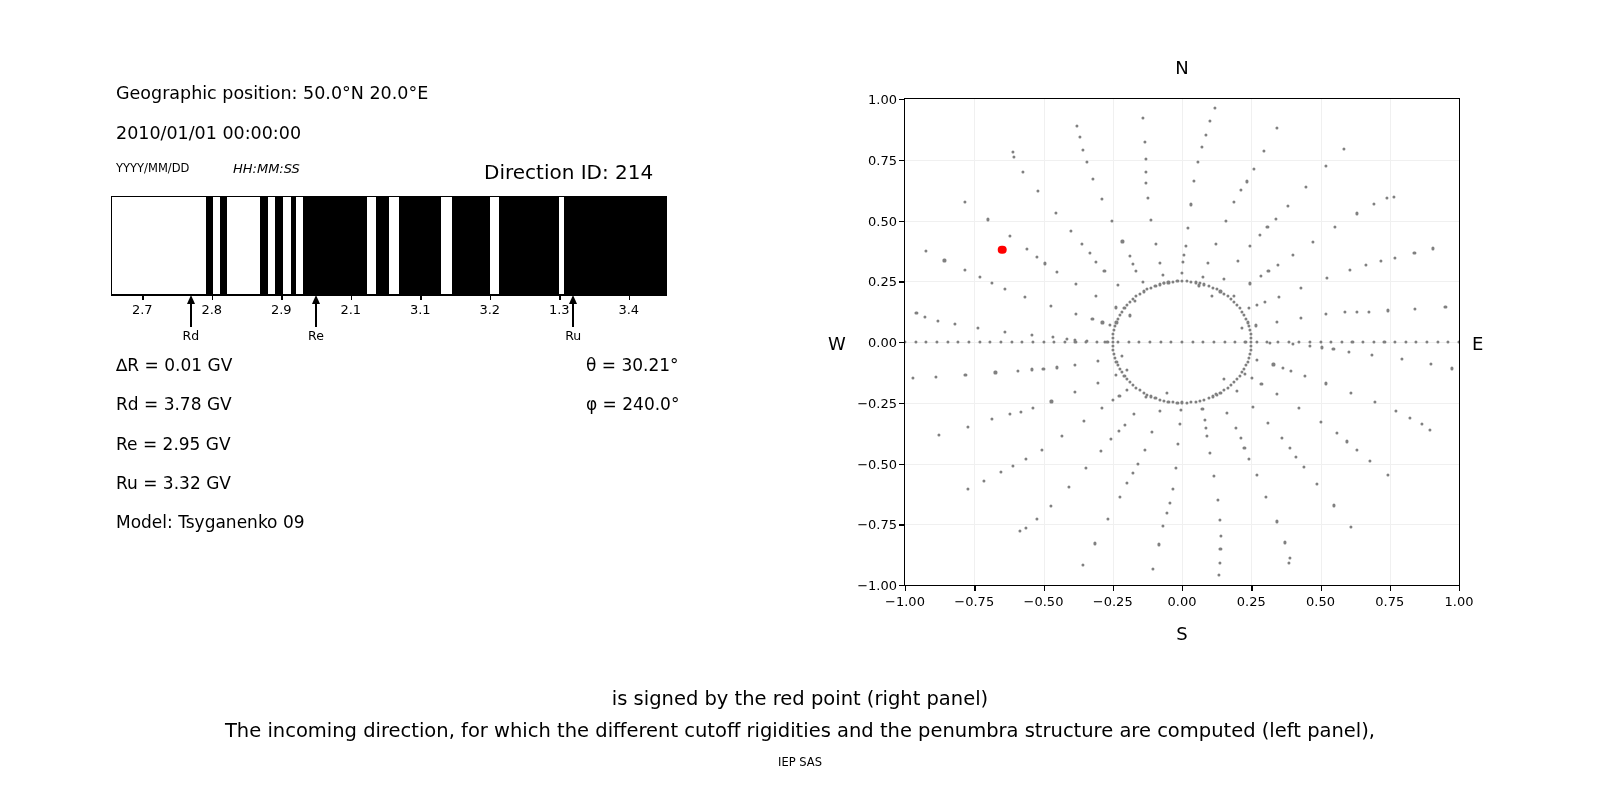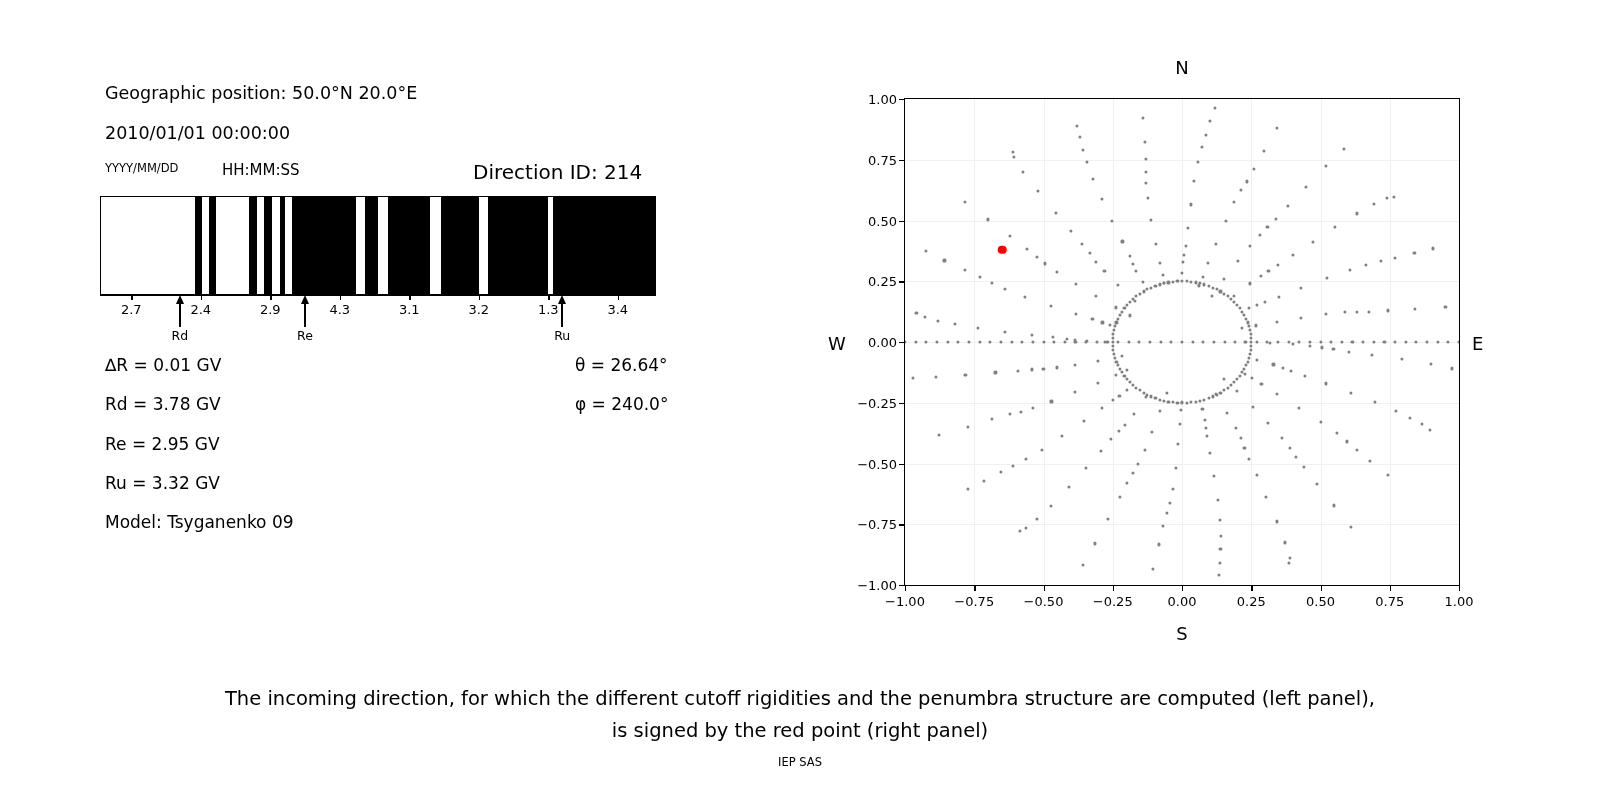--- a/index.html
+++ b/index.html
@@ -13,29 +13,29 @@
     height: 800px;
     position: relative;
     overflow: hidden;
     font-family: "DejaVu Sans", "Liberation Sans", sans-serif;
     color: #000000;
   }
 
   
   #left-panel {
     position: absolute;
-    left: 4px; top: 0;
+    left: 15px; top: 0;
     width: 760px; height: 620px;
   }
   .txt { position: absolute; white-space: pre; color: #000; }
 
   #geo-position { left: 101px; top: 83px;  font-size: 17.5px; }
   #datetime     { left: 101px; top: 123px; font-size: 17.5px; }
   #fmt-date     { left: 101px; top: 161px; font-size: 11.5px; }
-  #fmt-time     { left: 218px; top: 161px; font-size: 15px; }
+  #fmt-time     { left: 218px; top: 161px; font-size: 13px; font-style: italic; }
   #direction-id { left: 469px; top: 160px; font-size: 20px; }
 
   
   #penumbra-wrap {
     position: absolute;
     left: 96px; top: 196px;
     width: 556px; height: 99px;
     border: 1.1px solid #000;
     box-sizing: border-box;
     background: #ffffff;
@@ -236,25 +236,25 @@
         <div class="band" style="left: 452.445px; width: 103.555px;"></div>
       </div>
   </div>
 
   <div id="rigidity-axis">
     <div id="axis-line"></div>
     <div id="rigidity-ticks">
         <div class="xtick" style="left: 31.275px;"></div>
         <div class="xticklabel" style="left: 31.275px;">2.7</div>
         <div class="xtick" style="left: 100.775px;"></div>
-        <div class="xticklabel" style="left: 100.775px;">2.4</div>
+        <div class="xticklabel" style="left: 100.775px;">2.8</div>
         <div class="xtick" style="left: 170.275px;"></div>
         <div class="xticklabel" style="left: 170.275px;">2.9</div>
         <div class="xtick" style="left: 239.775px;"></div>
-        <div class="xticklabel" style="left: 239.775px;">4.3</div>
+        <div class="xticklabel" style="left: 239.775px;">2.1</div>
         <div class="xtick" style="left: 309.275px;"></div>
         <div class="xticklabel" style="left: 309.275px;">3.1</div>
         <div class="xtick" style="left: 378.775px;"></div>
         <div class="xticklabel" style="left: 378.775px;">3.2</div>
         <div class="xtick" style="left: 448.275px;"></div>
         <div class="xticklabel" style="left: 448.275px;">1.3</div>
         <div class="xtick" style="left: 517.775px;"></div>
         <div class="xticklabel" style="left: 517.775px;">3.4</div>
       </div>
     <div id="rigidity-markers">
@@ -274,21 +274,21 @@
           <div class="mlabel">Ru</div>
         </div>
       </div>
   </div>
 
   <div class="readout" id="val-dr">∆R = 0.01 GV</div>
   <div class="readout" id="val-rd">Rd = 3.78 GV</div>
   <div class="readout" id="val-re">Re = 2.95 GV</div>
   <div class="readout" id="val-ru">Ru = 3.32 GV</div>
   <div class="readout" id="val-model">Model: Tsyganenko 09</div>
-  <div class="readout" id="val-theta">θ = 26.64°</div>
+  <div class="readout" id="val-theta">θ = 30.21°</div>
   <div class="readout" id="val-phi">φ = 240.0°</div>
 </div>
 
 <div id="right-panel">
 
   <div id="compass-n">N</div>
   <div id="compass-s">S</div>
   <div id="compass-w">W</div>
   <div id="compass-e">E</div>
 
@@ -775,16 +775,16 @@
       <div class="xtick2" style="left: 416.5px;"></div>
       <div class="xticklabel2" style="left: 416.5px;">0.50</div>
       <div class="xtick2" style="left: 485.75px;"></div>
       <div class="xticklabel2" style="left: 485.75px;">0.75</div>
       <div class="xtick2" style="left: 555px;"></div>
       <div class="xticklabel2" style="left: 555px;">1.00</div>
     </div>
 </div>
 
 <div id="caption">
+  <span class="cap-line">is signed by the red point (right panel)</span>
   <span class="cap-line">The incoming direction, for which the different cutoff rigidities and the penumbra structure are computed (left panel),</span>
-  <span class="cap-line">is signed by the red point (right panel)</span>
 </div>
 <div id="footer">IEP SAS</div>
 
 </body></html>

